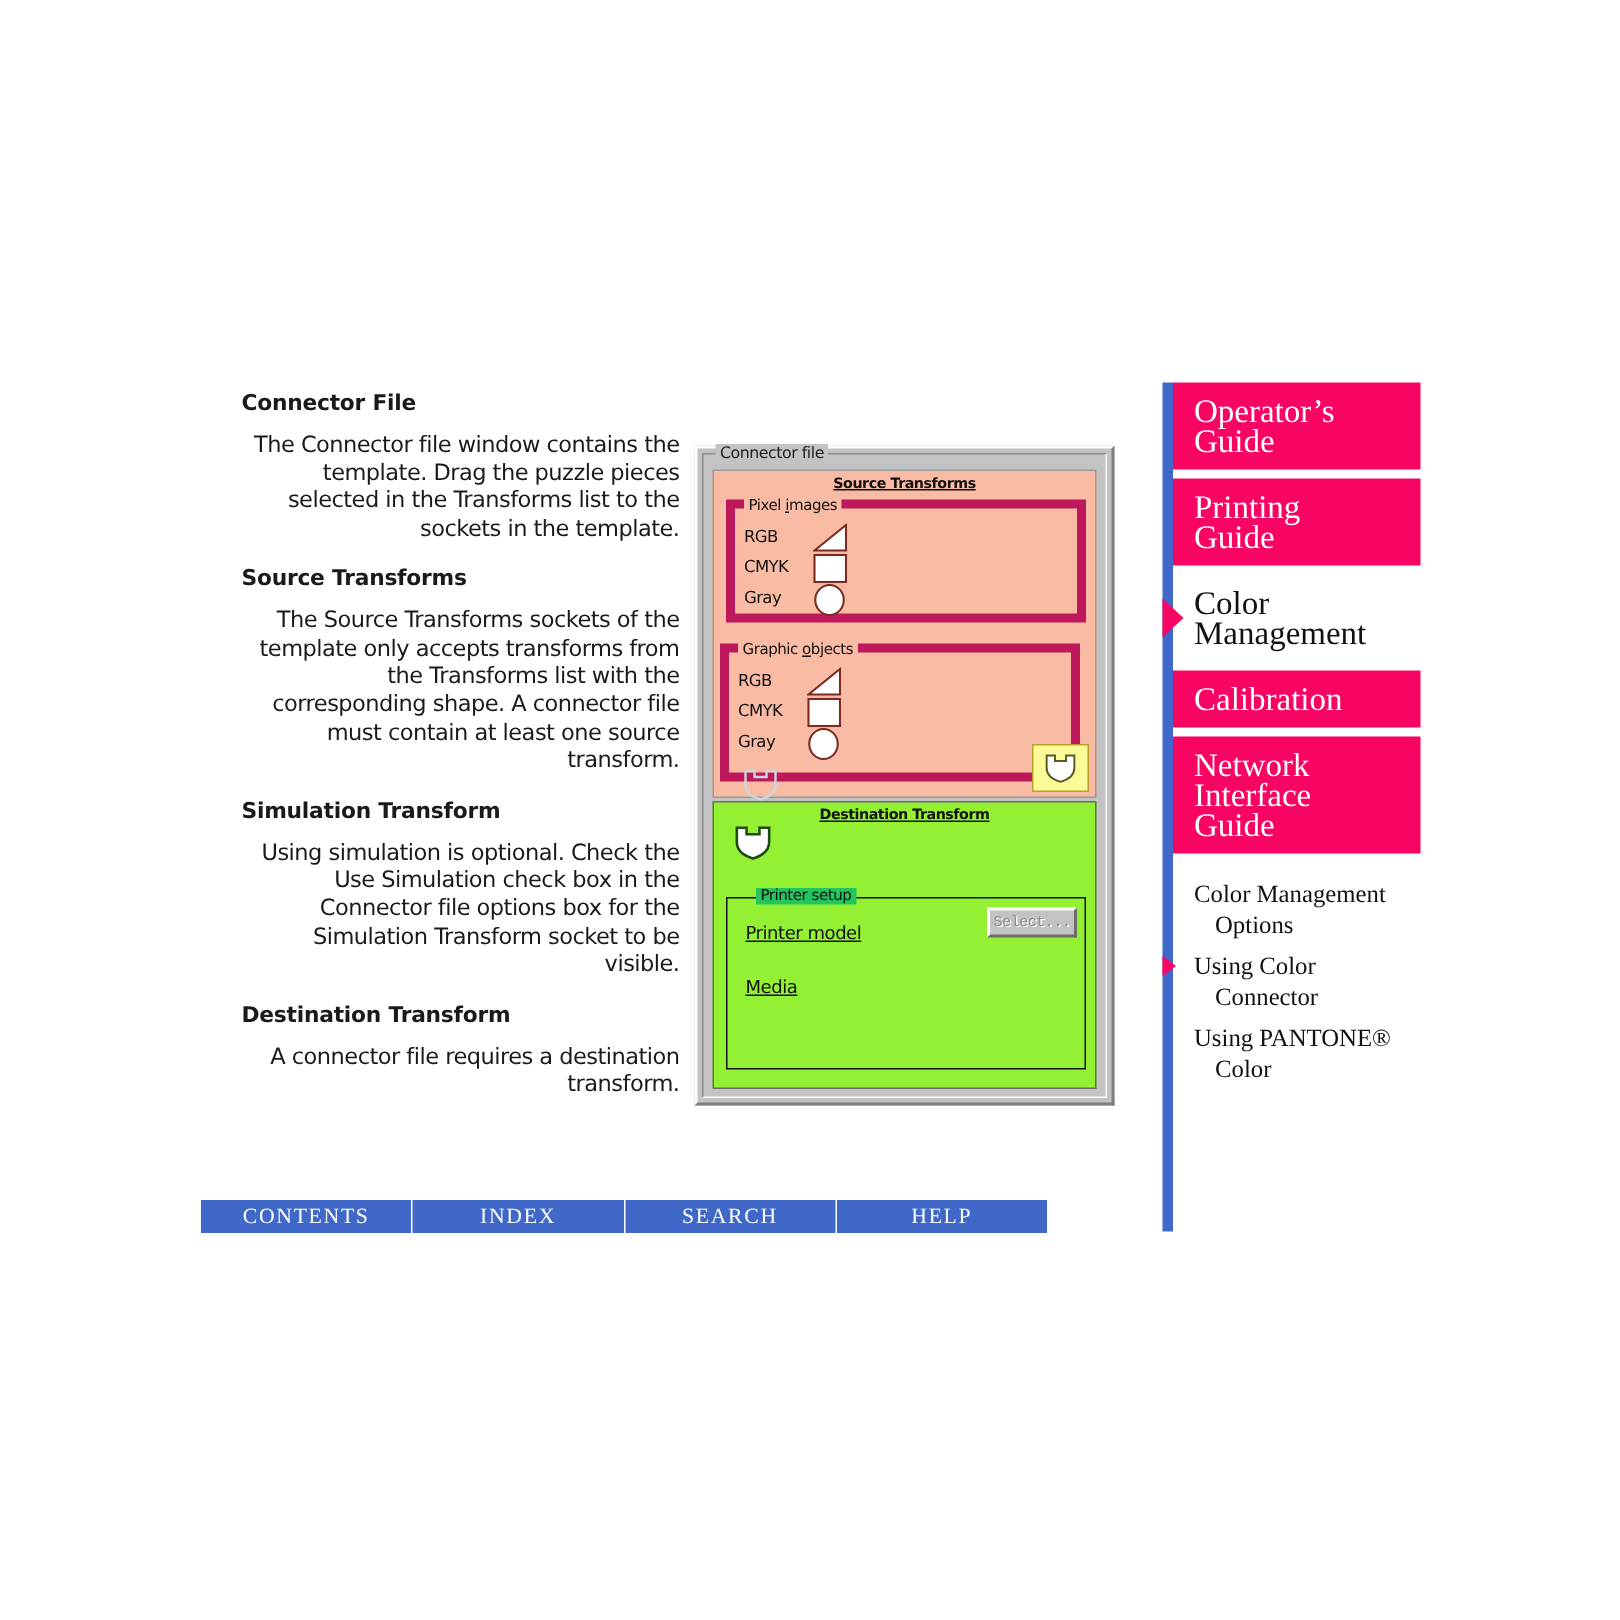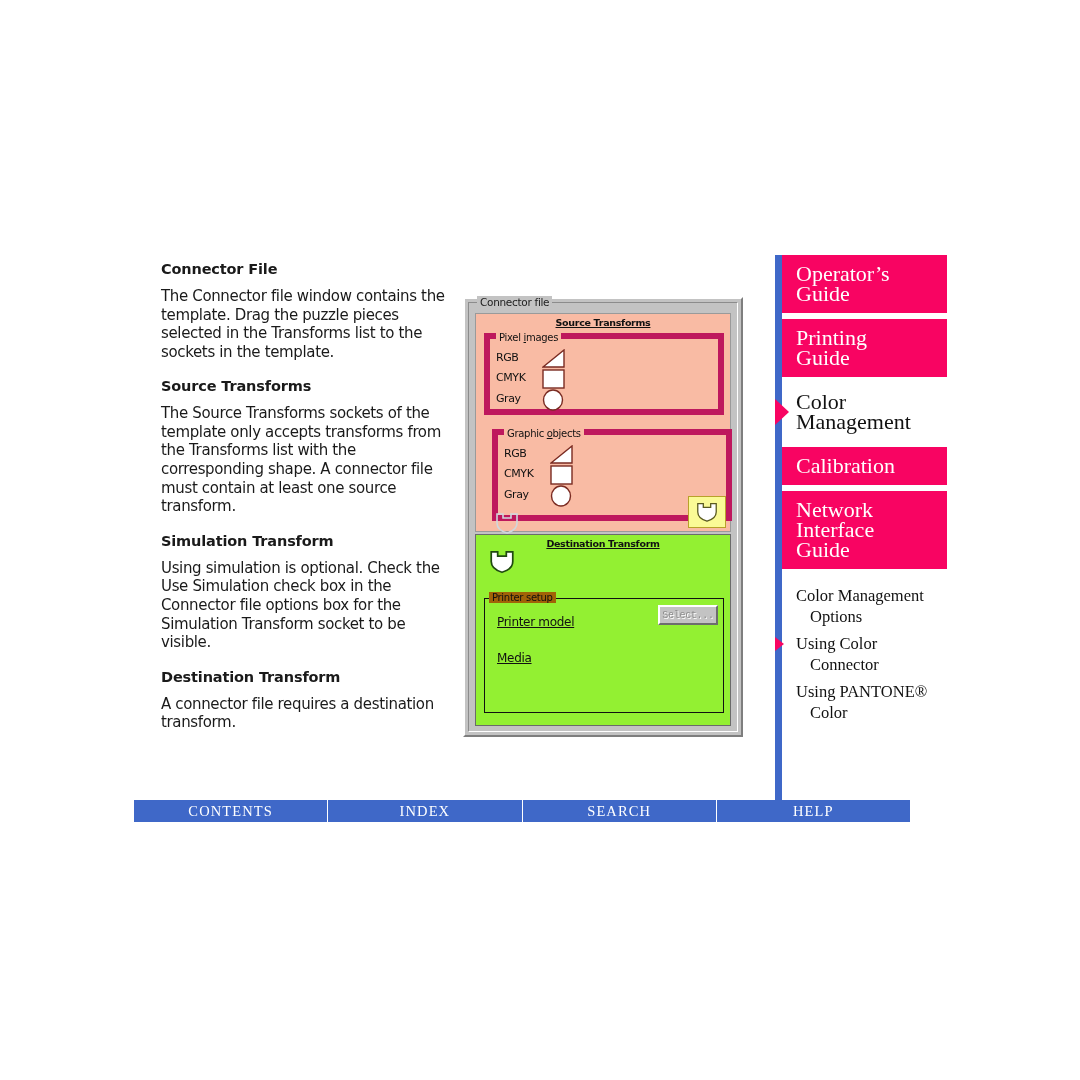--- a/index.html
+++ b/index.html
@@ -39,20 +39,21 @@
     line-height: 1.1;
   }
   .body-head.spaced { margin-top: 18px; }
   .body-para {
     font-family: "DejaVu Sans", sans-serif;
     font-size: 15px;
     color: #1a1a1a;
     line-height: 18.6px;
     letter-spacing: -0.35px;
     margin: 0;
+    text-align: right;
   }
 
   
   #connector-dialog {
     position: absolute;
     left: 463px;
     top: 297px;
     width: 280px;
     height: 440px;
     background: #c3c3c3;
@@ -171,23 +172,23 @@
     left: 8px;
     top: 63px;
     width: 240px;
     height: 115px;
     border: 1px solid #111111;
     box-sizing: border-box;
   }
   #printer-setup-legend {
     position: absolute;
     top: -7px;
-    left: 4px;
+    left: 19px;
     padding: 0 3px;
-    background: #a16207;
+    background: #22c55e;
     font-family: "DejaVu Sans", sans-serif;
     font-size: 10px;
     color: #111;
     letter-spacing: -0.3px;
     white-space: nowrap;
   }
   .field-label {
     position: absolute;
     font-family: "DejaVu Sans", sans-serif;
     font-size: 12px;
@@ -284,21 +285,21 @@
     border-left: 9px solid #f80462;
     display: none;
   }
   .sub-item.current .caret { display: block; }
 
   
   #bottom-bar {
     position: absolute;
     left: 134px;
     top: 800px;
-    width: 776px;
+    width: 564px;
     height: 22px;
     background: #3f68c8;
     display: flex;
   }
   .bottom-link {
     flex: 1 1 0;
     display: flex;
     align-items: center;
     justify-content: center;
     color: #ffffff;
@@ -353,21 +354,21 @@
           <svg class="socket-shape" style="left:52px; top:30px;" width="24" height="20" viewBox="0 0 24 20">
             <rect x="1" y="1" width="21" height="18" fill="#ffffff" stroke="#7a2b22" stroke-width="1.4"></rect>
           </svg>
 
           <div class="socket-row" style="top:53px;">Gray</div>
           <svg class="socket-shape" style="left:52px; top:50px;" width="24" height="22" viewBox="0 0 24 22">
             <ellipse cx="11" cy="11" rx="9.5" ry="10" fill="#ffffff" stroke="#7a2b22" stroke-width="1.4"></ellipse>
           </svg>
         </div>
 
-        <div class="group-box" style="left:16px; top:115px; width:240px; height:92px;">
+        <div class="group-box" style="left:4px; top:115px; width:240px; height:92px;">
           <div class="group-legend">
             Graphic <u>o</u>bjects
           </div>
 
           <div class="socket-row" style="top:12px;">RGB</div>
           <svg class="socket-shape" style="left:52px; top:10px;" width="24" height="19" viewBox="0 0 24 19">
             <path d="M1 18 L22 1 L22 18 Z" fill="#ffffff" stroke="#7a2b22" stroke-width="1.4"></path>
           </svg>
 
           <div class="socket-row" style="top:32px;">CMYK</div>

